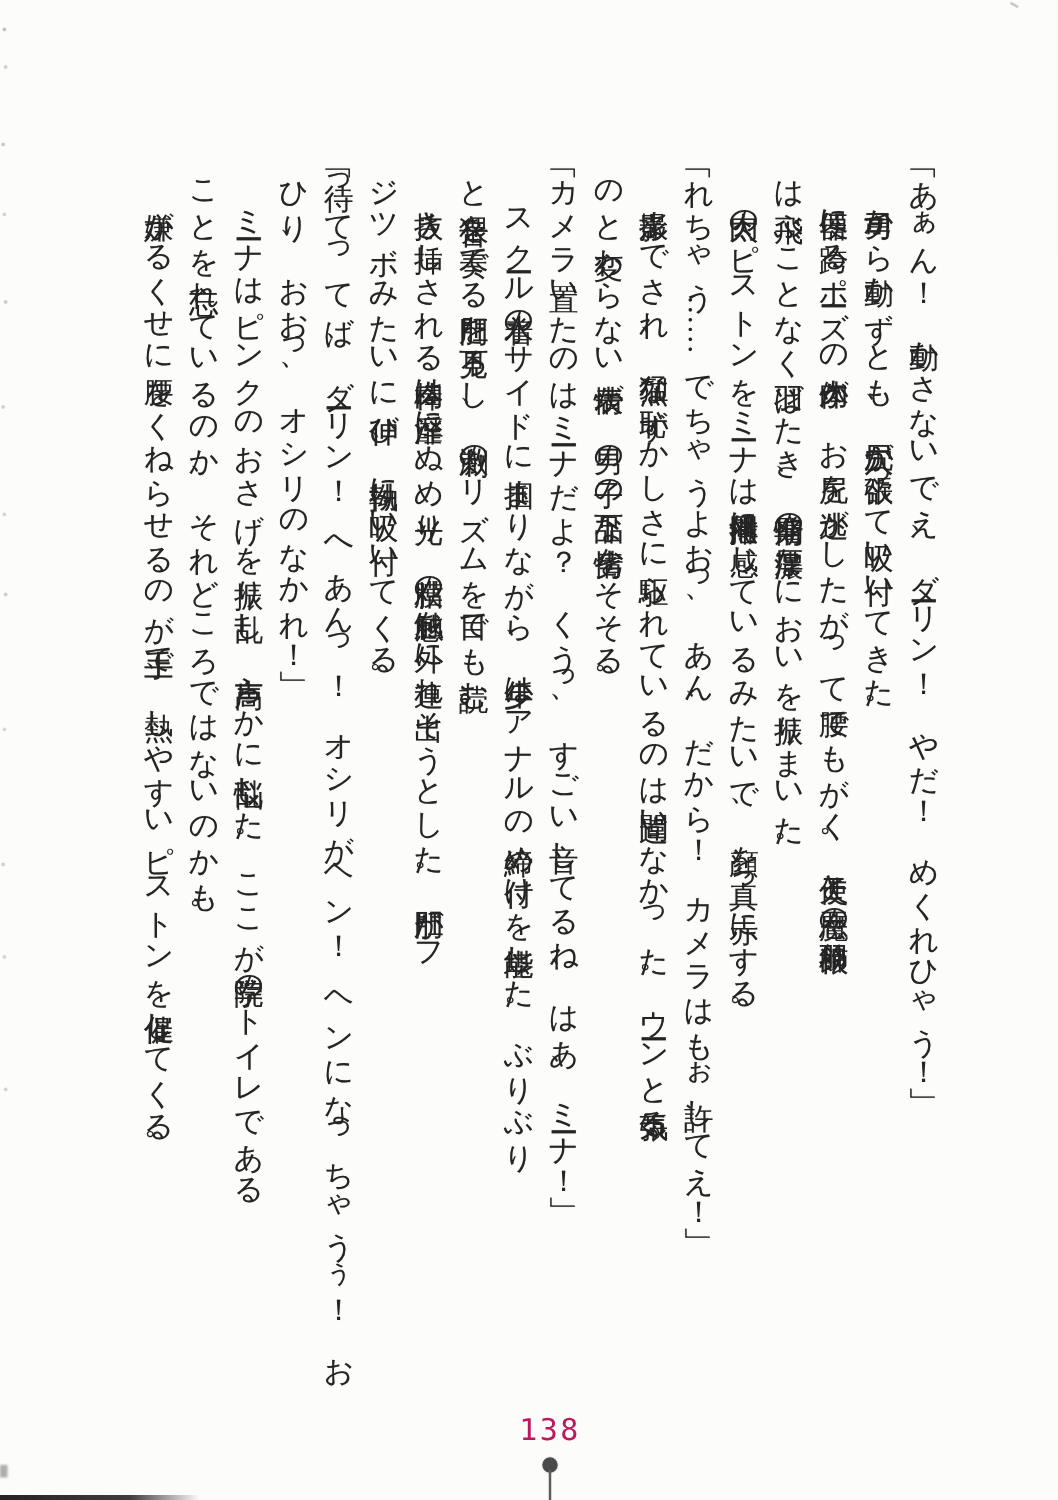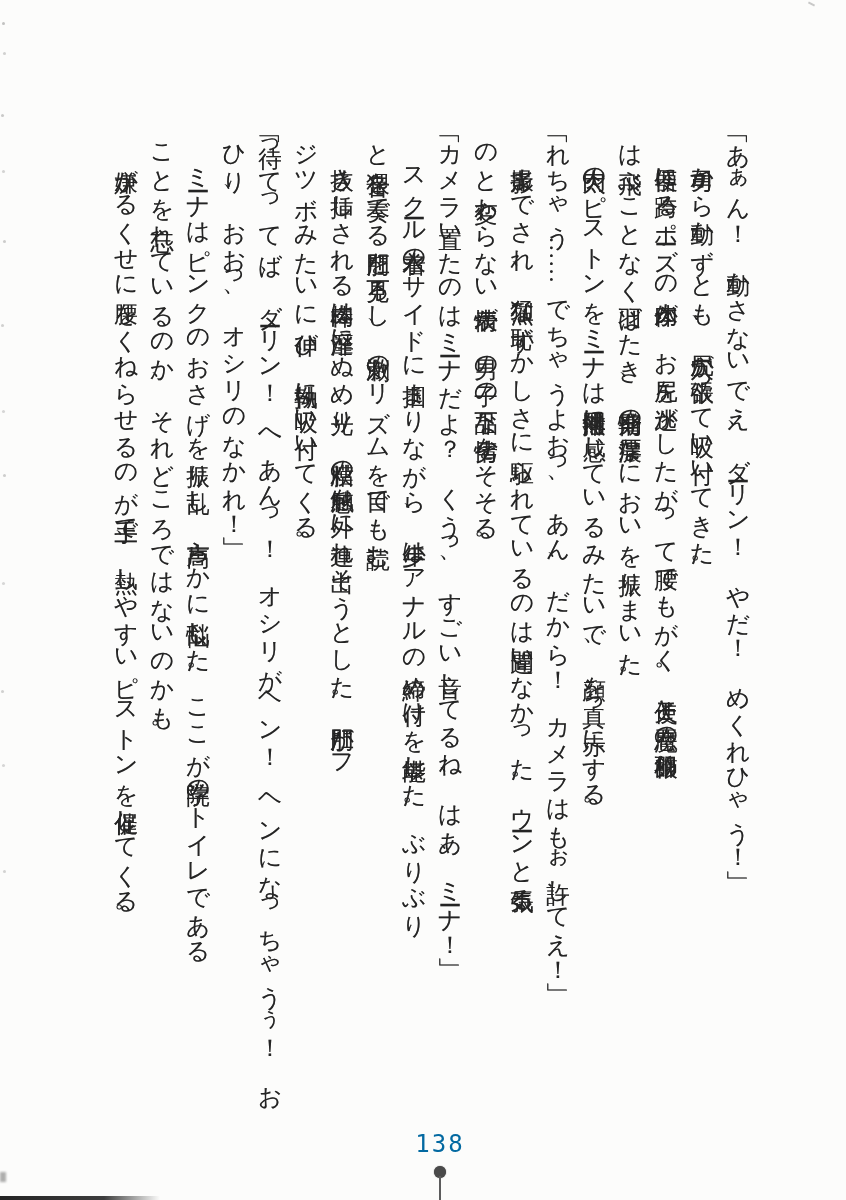--- a/index.html
+++ b/index.html
@@ -42,21 +42,21 @@
   }
   .page-number {
     position: absolute;
     left: 406px;
     top: 1130px;
     width: 68px;
     text-align: center;
     font-family: "DejaVu Sans Mono", monospace;
     font-size: 24px;
     font-weight: 400;
-    color: #0369a1;
+    color: #be185d;
     letter-spacing: 2px;
   }
   .footer-dot {
     position: absolute;
     left: 434px;
     top: 1166px;
     width: 12px;
     height: 12px;
     border-radius: 50%;
     background: #4a4a4a;

